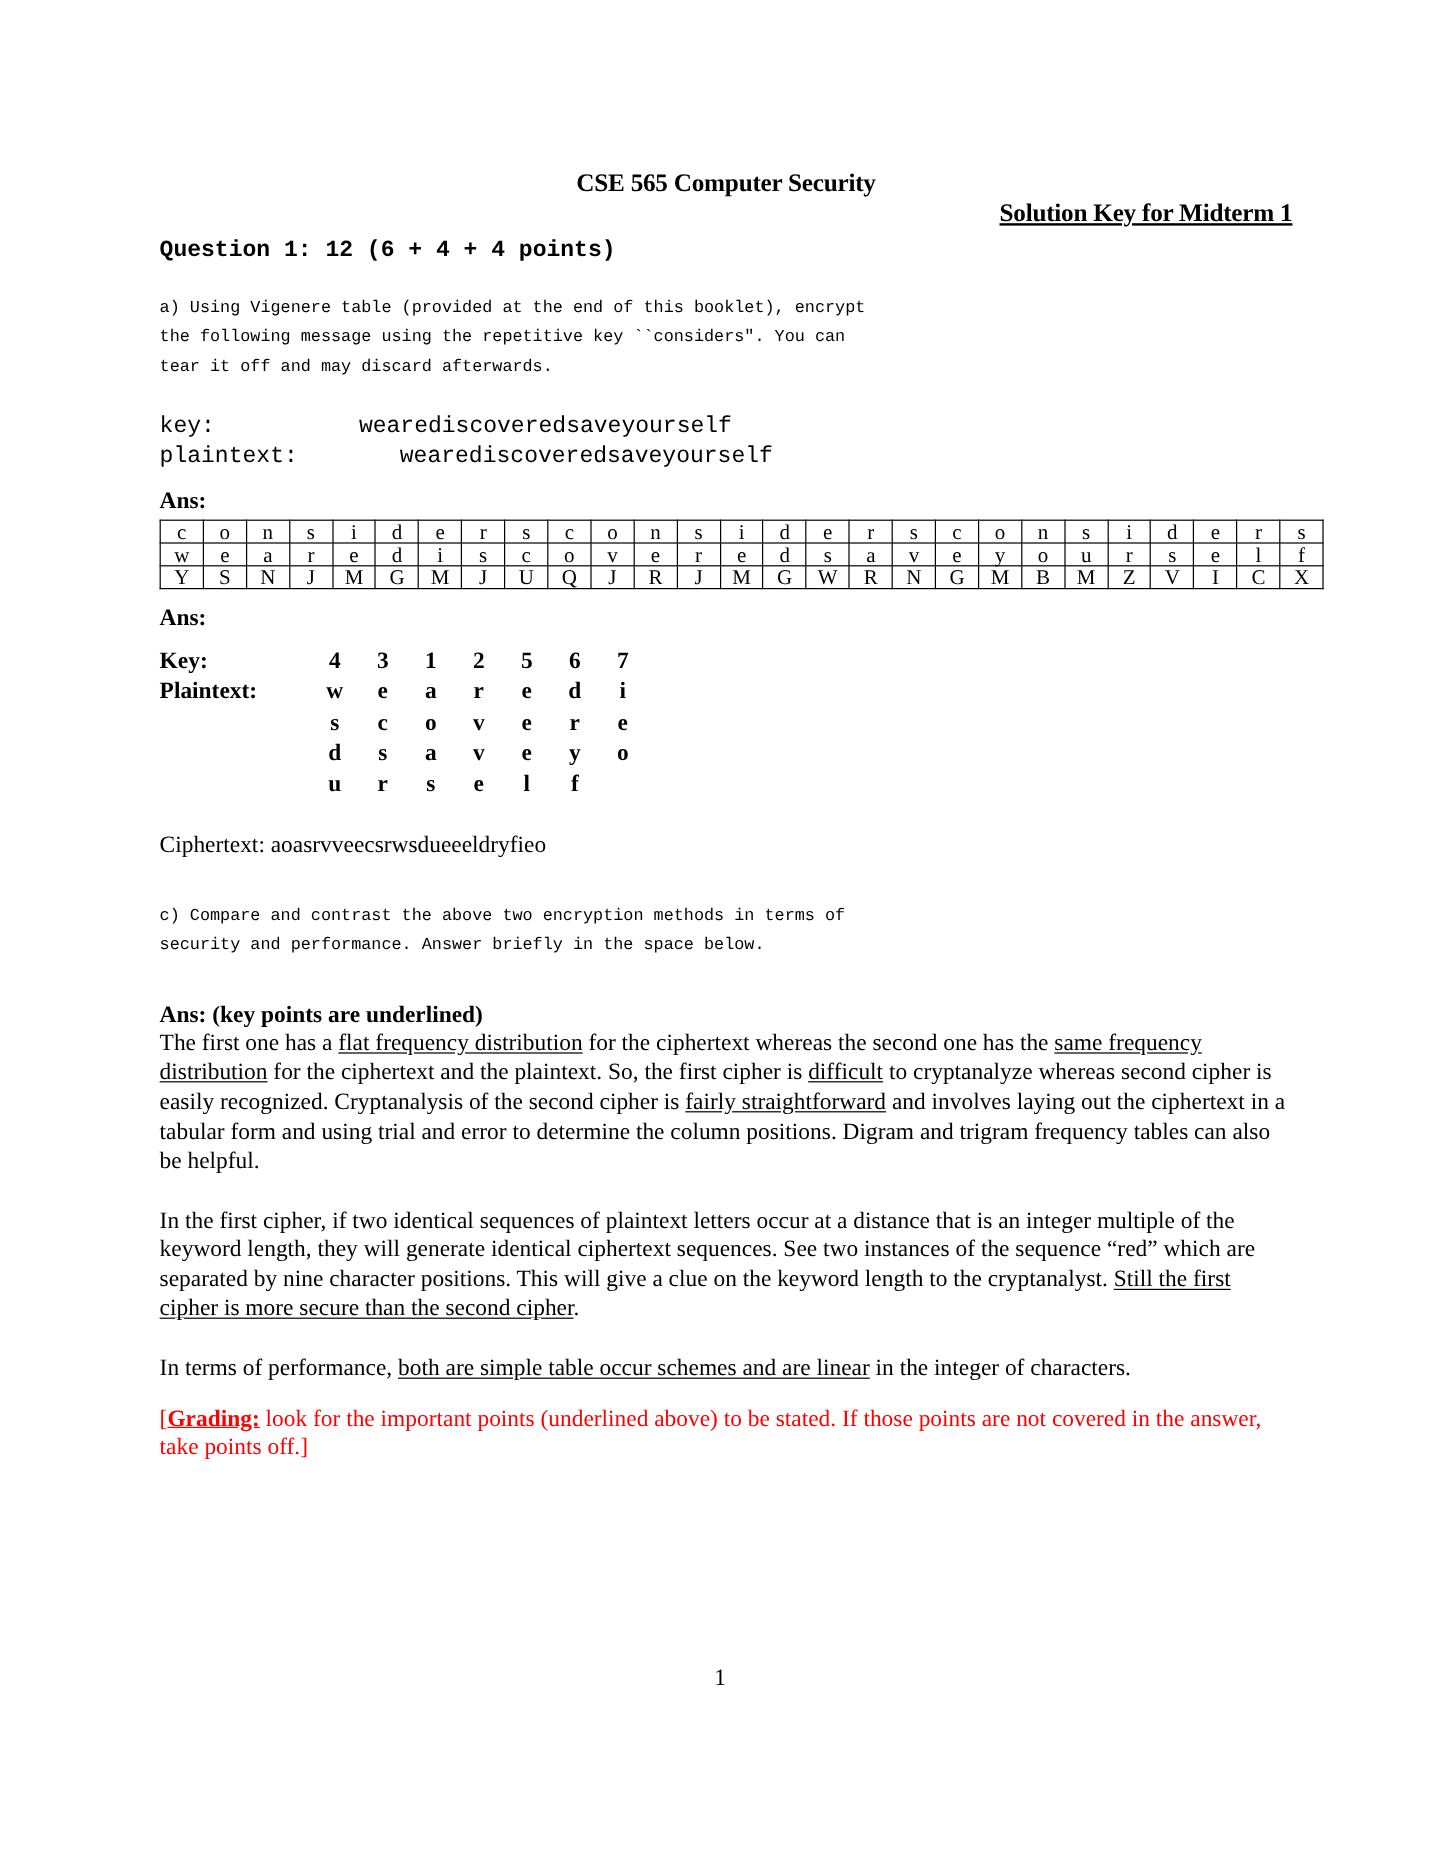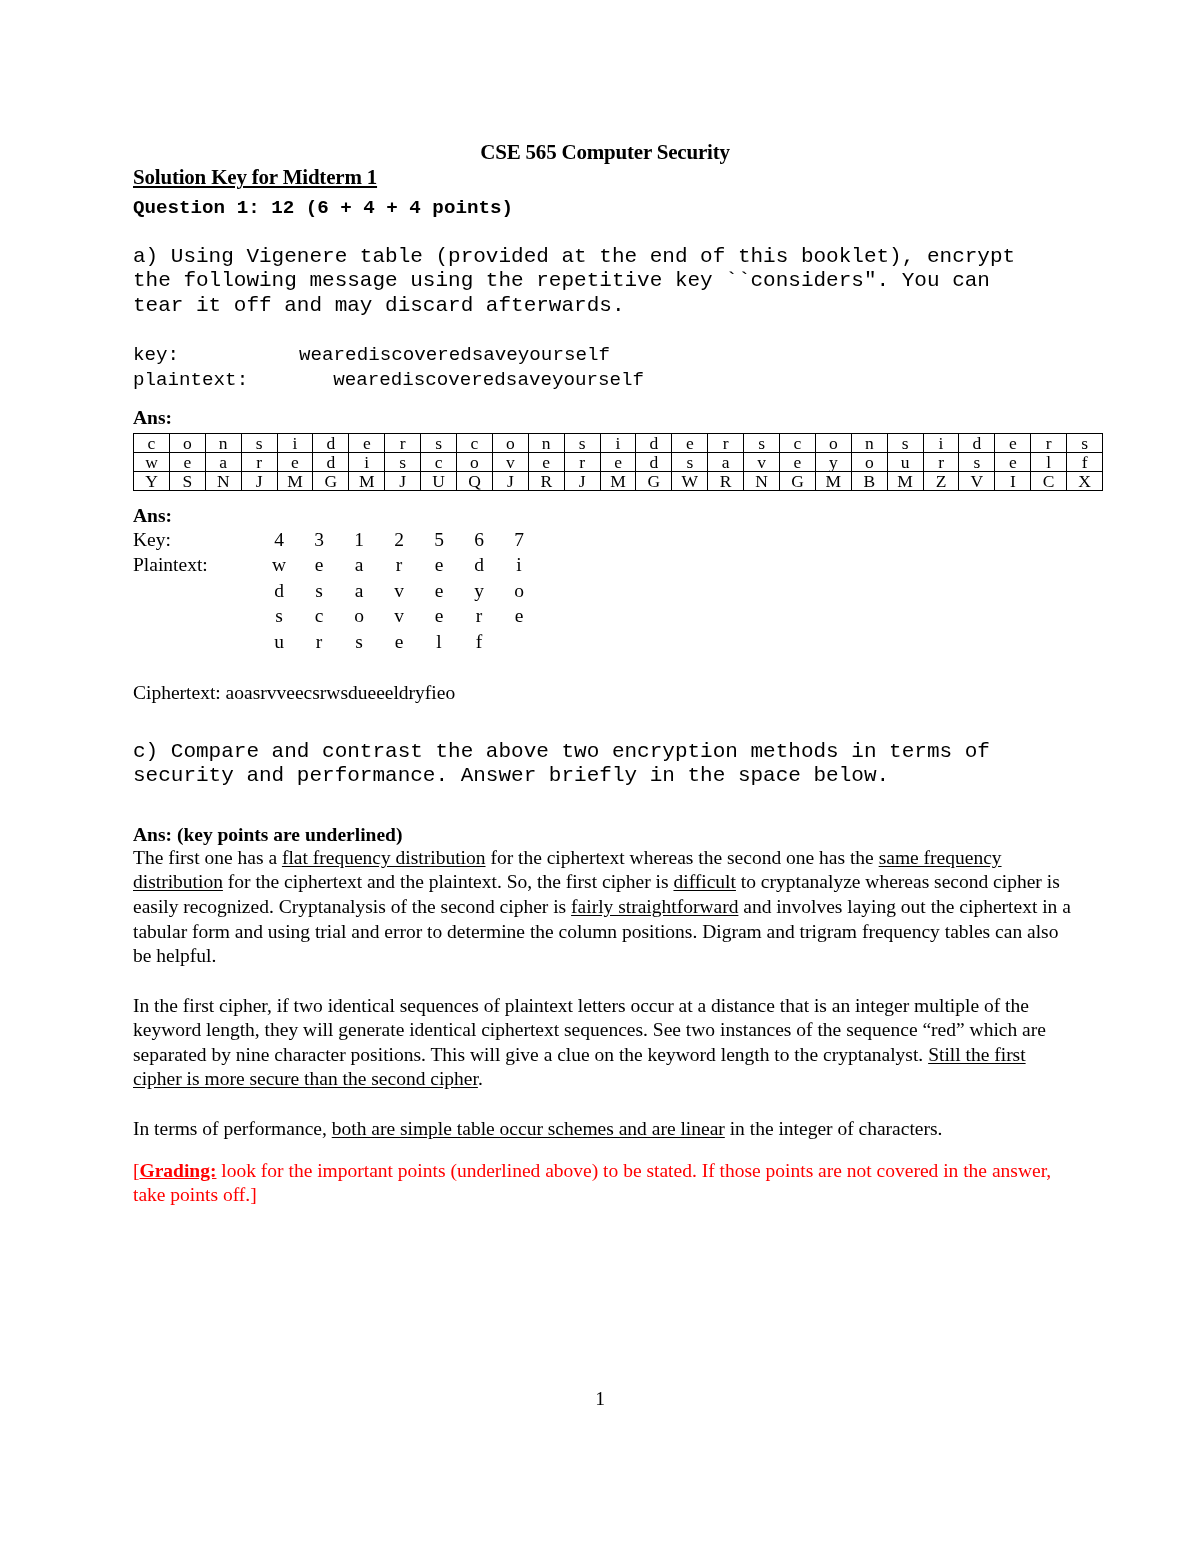--- a/index.html
+++ b/index.html
@@ -30,33 +30,33 @@
 
   
   .doc-title {
     text-align: center;
     font-weight: bold;
     font-size: 21px;
     line-height: 25px;
     letter-spacing: -0.2px;
   }
   .doc-subtitle {
-    text-align: left;
+    text-align: right;
     font-weight: bold;
     font-size: 21px;
     line-height: 25px;
     text-decoration: underline;
     text-underline-offset: 2px;
     letter-spacing: -0.2px;
   }
 
   
   .mono {
     font-family: "Liberation Mono", "DejaVu Sans Mono", monospace;
-    font-size: 21px;
+    font-size: 14px;
     line-height: 24.6px;
     white-space: pre-wrap;
     letter-spacing: 0px;
   }
   .mono-bold {
     font-family: "Liberation Mono", "DejaVu Sans Mono", monospace;
     font-size: 19.2px;
     line-height: 24.6px;
     font-weight: bold;
     letter-spacing: 0px;
@@ -104,21 +104,22 @@
     text-align: center;
     vertical-align: middle;
     font-family: "Liberation Serif", "DejaVu Serif", serif;
     font-size: 17.5px;
     line-height: 18px;
     padding: 0;
   }
 
   
   .grid-block {
-    margin-top: 0;
+    margin-top: 12px;
+    font-weight: bold;
   }
   .grid-row {
     font-size: 19.5px;
     line-height: 25.6px;
     height: 25.6px;
     white-space: nowrap;
   }
   .grid-label {
     display: inline-block;
     width: 126px;
@@ -294,22 +295,22 @@
 
 
     <div class="ans-label">Ans:</div>
 
     <div class="grid-block">
       <div class="grid-row">
         <span class="grid-label">Key:</span><span id="key-order-cells"><span class="grid-cell">4</span><span class="grid-cell">3</span><span class="grid-cell">1</span><span class="grid-cell">2</span><span class="grid-cell">5</span><span class="grid-cell">6</span><span class="grid-cell">7</span></span>
       </div>
       <div id="grid-body">
           <div class="grid-row"><span class="grid-label">Plaintext:</span><span class="grid-cell">w</span><span class="grid-cell">e</span><span class="grid-cell">a</span><span class="grid-cell">r</span><span class="grid-cell">e</span><span class="grid-cell">d</span><span class="grid-cell">i</span></div>
+          <div class="grid-row"><span class="grid-label">&nbsp;</span><span class="grid-cell">s</span><span class="grid-cell">c</span><span class="grid-cell">o</span><span class="grid-cell">v</span><span class="grid-cell">e</span><span class="grid-cell">r</span><span class="grid-cell">e</span></div>
           <div class="grid-row"><span class="grid-label">&nbsp;</span><span class="grid-cell">d</span><span class="grid-cell">s</span><span class="grid-cell">a</span><span class="grid-cell">v</span><span class="grid-cell">e</span><span class="grid-cell">y</span><span class="grid-cell">o</span></div>
-          <div class="grid-row"><span class="grid-label">&nbsp;</span><span class="grid-cell">s</span><span class="grid-cell">c</span><span class="grid-cell">o</span><span class="grid-cell">v</span><span class="grid-cell">e</span><span class="grid-cell">r</span><span class="grid-cell">e</span></div>
           <div class="grid-row"><span class="grid-label">&nbsp;</span><span class="grid-cell">u</span><span class="grid-cell">r</span><span class="grid-cell">s</span><span class="grid-cell">e</span><span class="grid-cell">l</span><span class="grid-cell">f</span><span class="grid-cell">&nbsp;</span></div>
         </div>
     </div>
 
     <div class="ciphertext-line">
       <span>Ciphertext:</span>
       <span>aoasrvveecsrwsdueeeldryfieo</span>
     </div>
 
 

